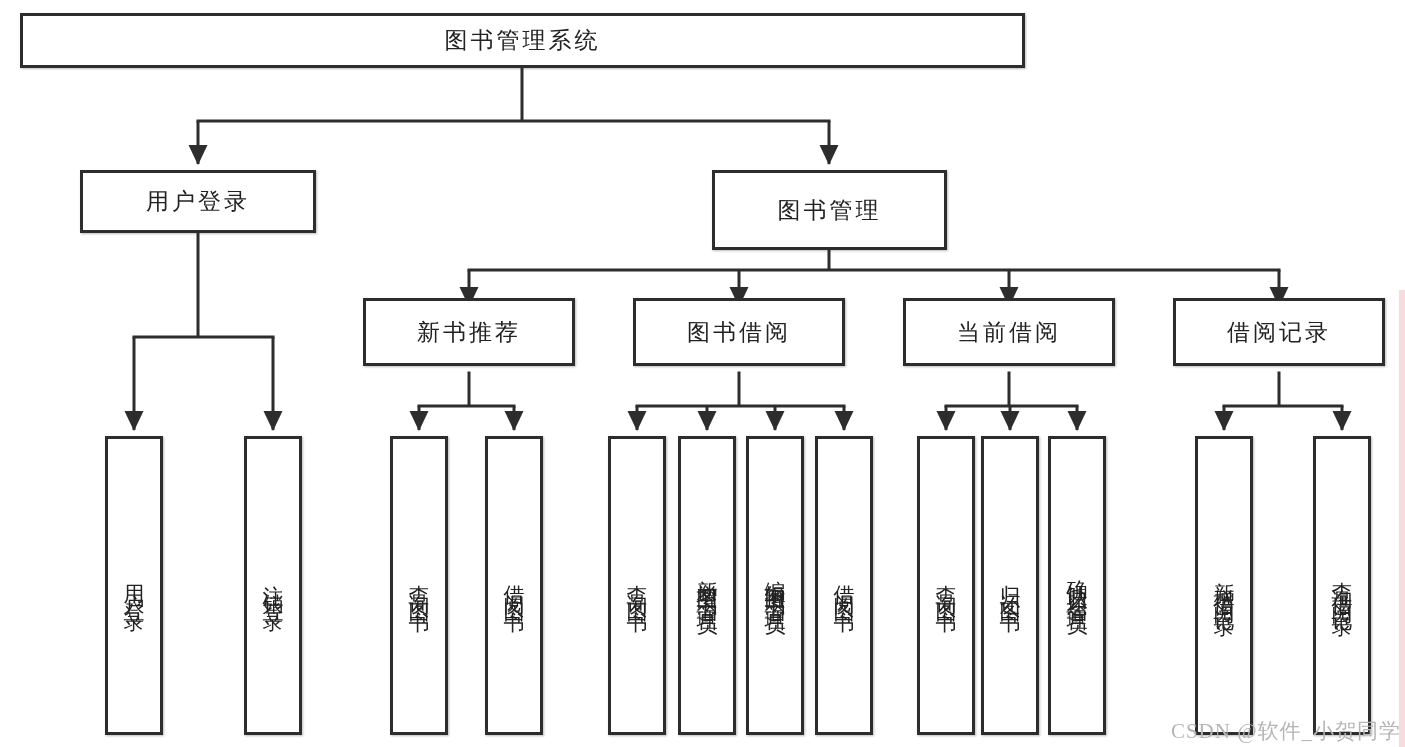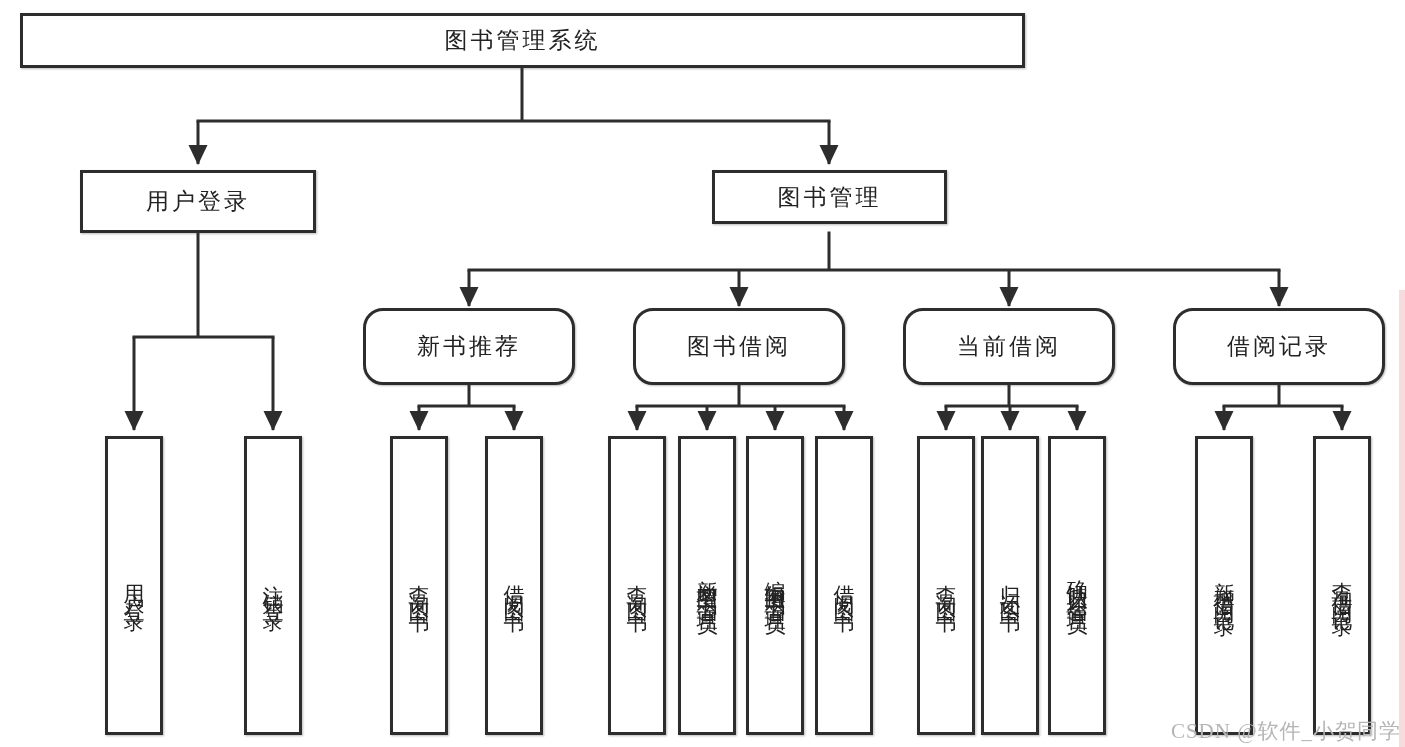--- a/index.html
+++ b/index.html
@@ -24,22 +24,22 @@
     align-items: center;
     justify-content: center;
     font-size: 23px;
     letter-spacing: 3px;
     color: #222222;
     box-sizing: border-box;
     white-space: nowrap;
   }
   .root  { left: 20px;  top: 13px;  width: 1005px; height: 55px; }
   .l2-a  { left: 80px;  top: 170px; width: 236px;  height: 63px; }
-  .l2-b  { left: 712px; top: 170px; width: 235px;  height: 54px; }
-  .l3    { top: 308px; width: 212px; height: 77px; border-radius: 20px; }
+  .l2-b  { left: 712px; top: 170px; width: 235px;  height: 80px; }
+  .l3    { top: 298px; width: 212px; height: 68px; }
   .l3-1  { left: 363px; }
   .l3-2  { left: 633px; }
   .l3-3  { left: 903px; }
   .l3-4  { left: 1173px; }
 
   .leaf {
     position: absolute;
     top: 436px;
     width: 58px;
     height: 299px;

